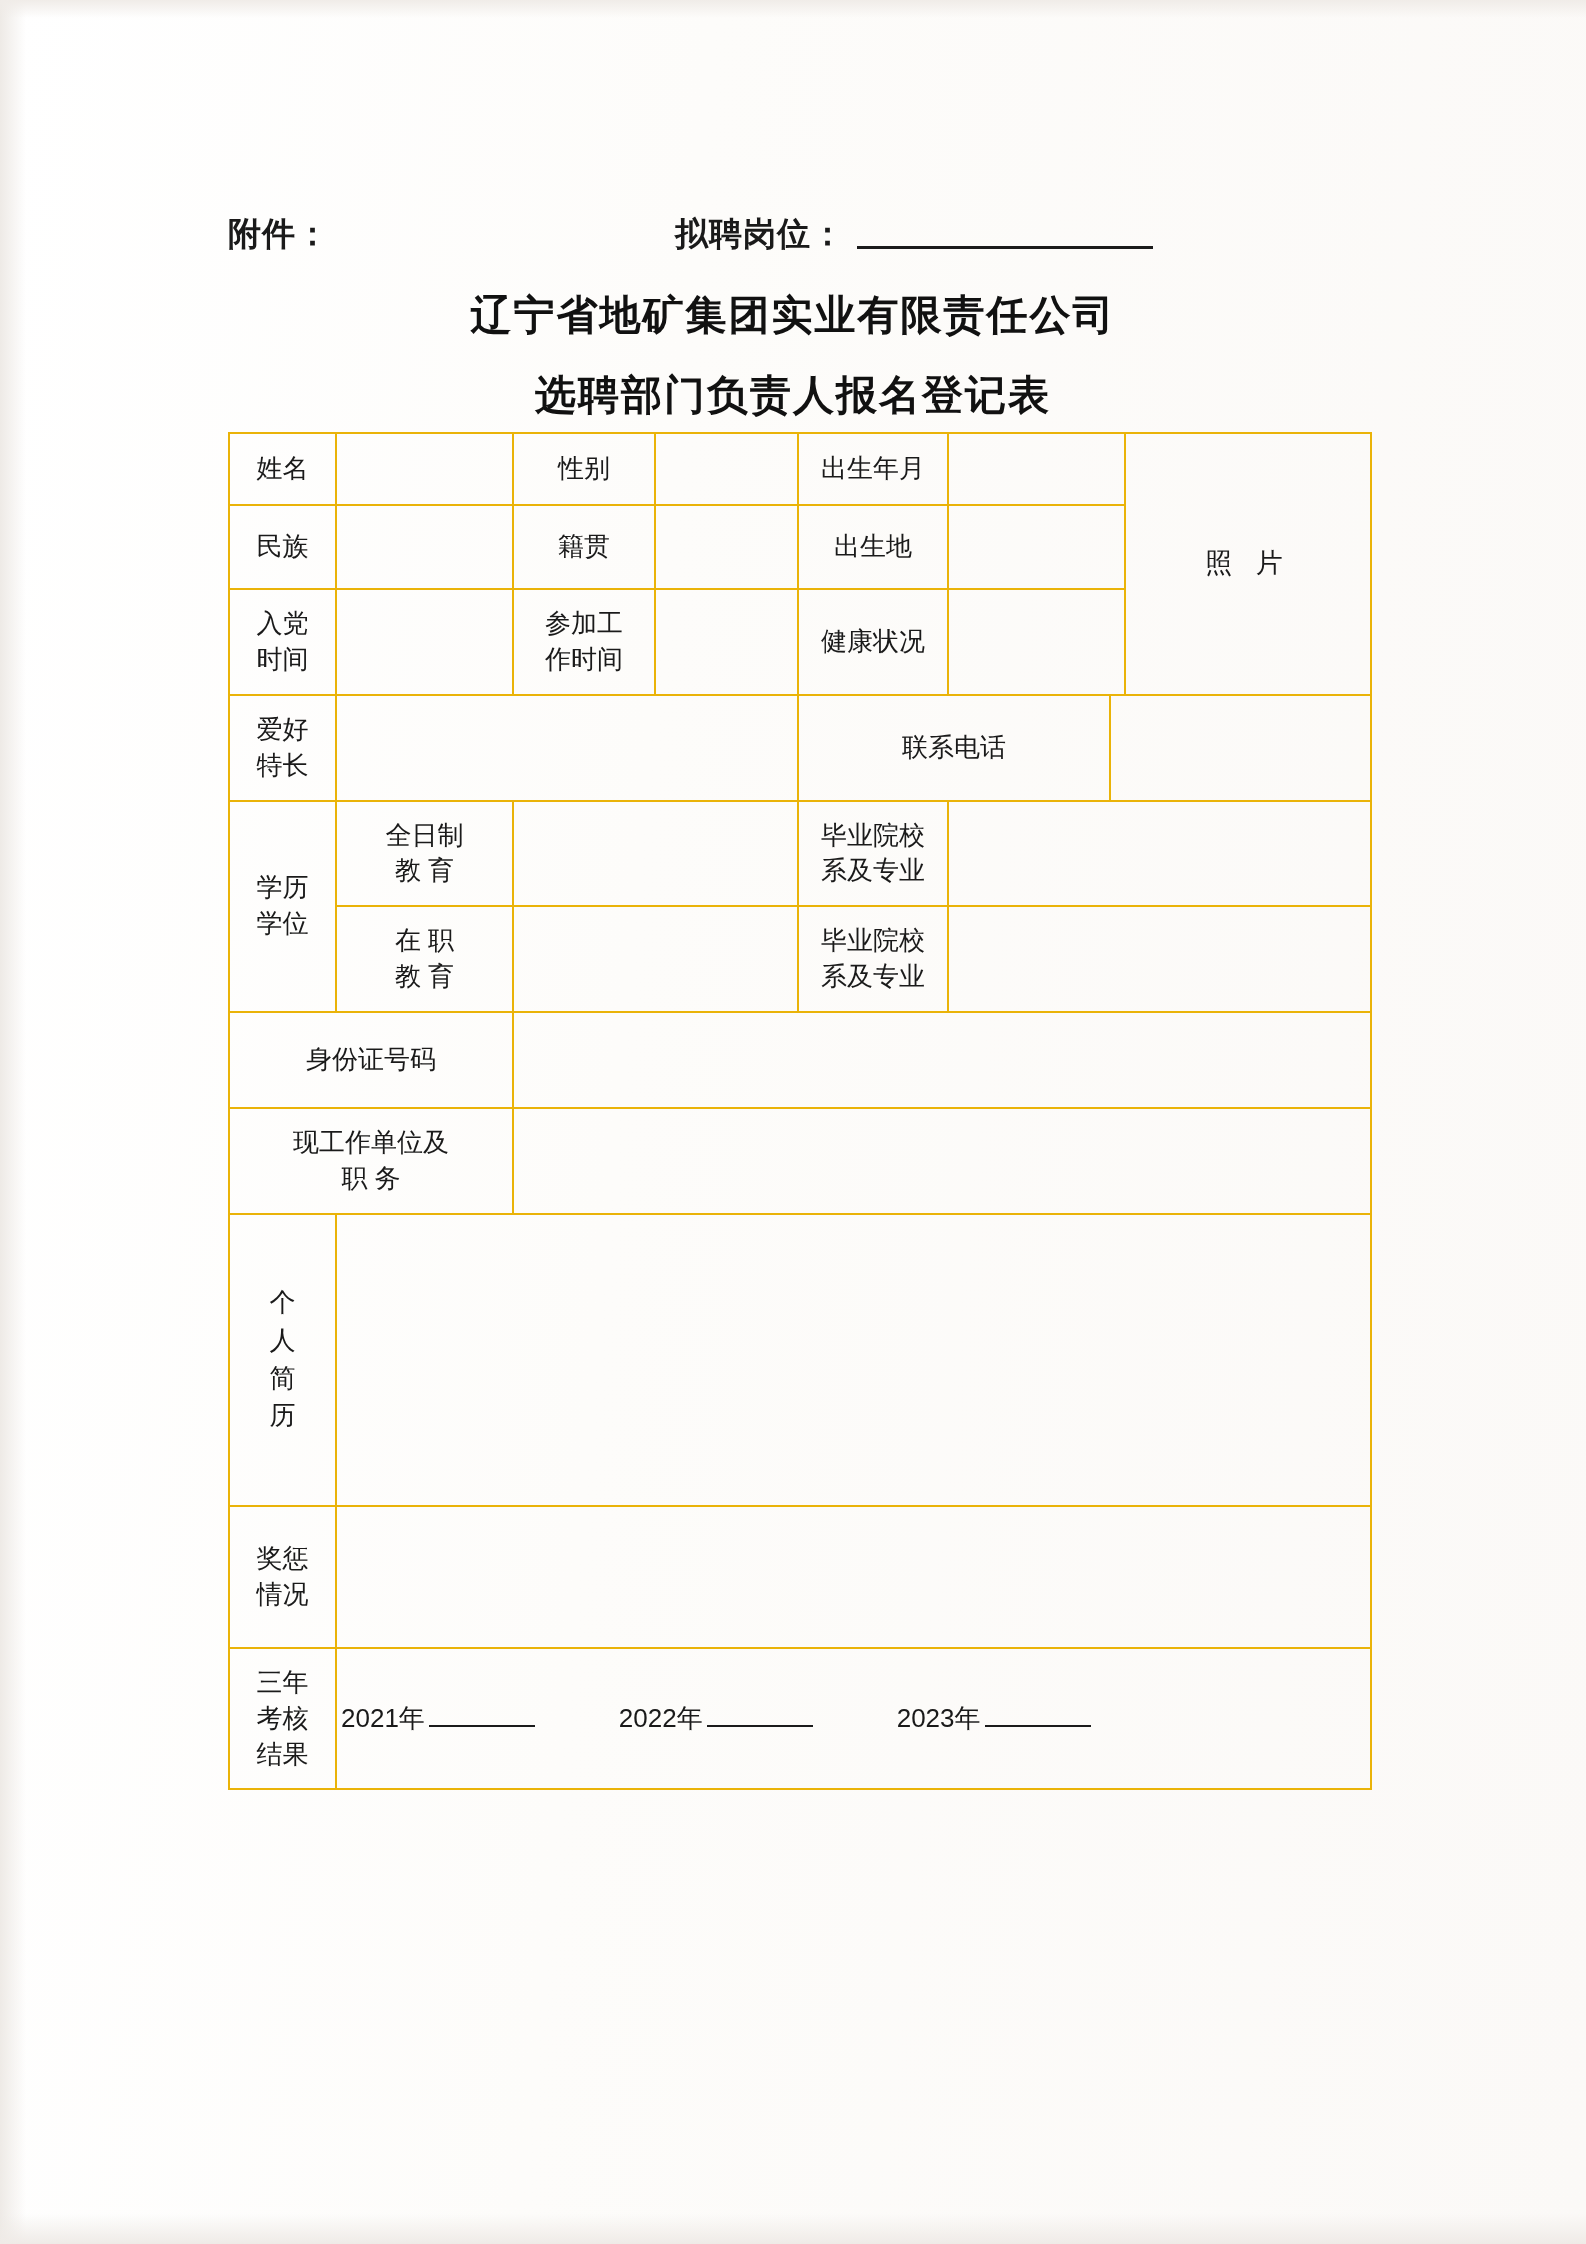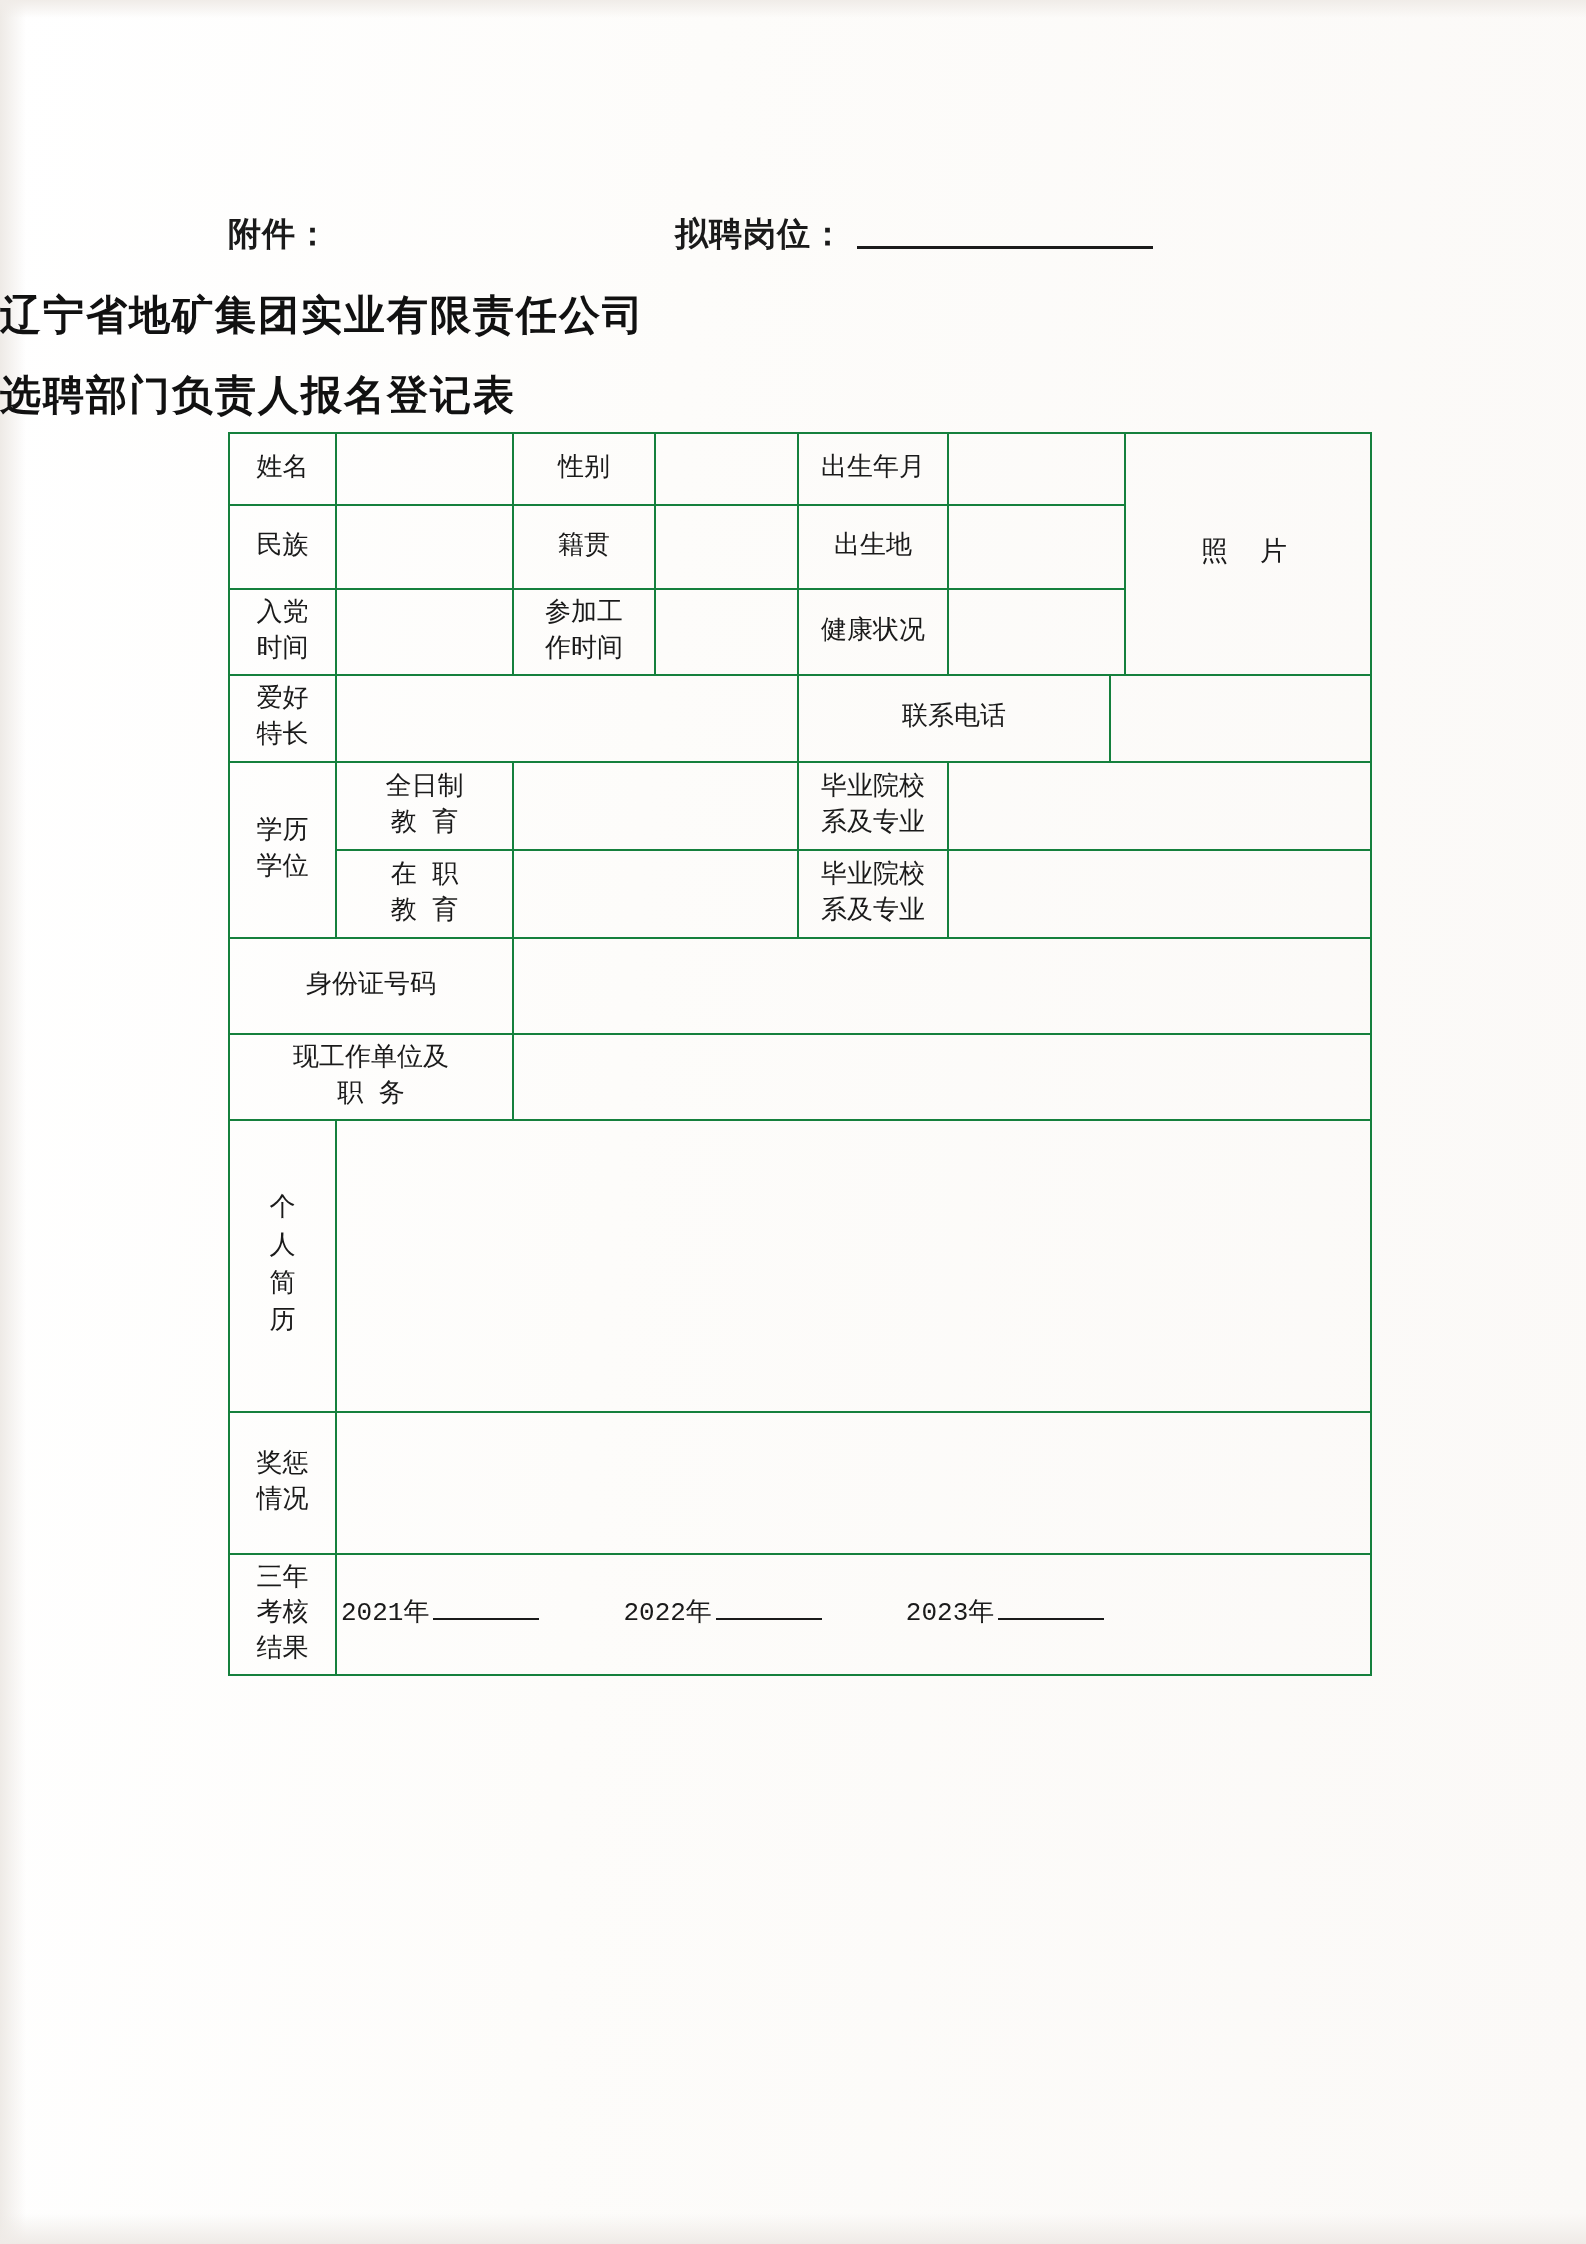--- a/index.html
+++ b/index.html
@@ -70,45 +70,46 @@
     width: 296px;
     border-bottom: 3px solid #1b1b1b;
     margin-left: 12px;
     height: 26px;
   }
 
   .doc-title {
     position: absolute;
     left: 0;
     width: 1586px;
+    text-align: center;
     font-family: "Liberation Sans", "DejaVu Sans", sans-serif;
     font-weight: 700;
     font-size: 41px;
     letter-spacing: 2px;
     color: #111;
   }
   .doc-title.line1 { top: 288px; }
   .doc-title.line2 { top: 368px; }
 
   
   .form-table {
     position: absolute;
     left: 228px;
     top: 432px;
     width: 1142px;
     border-collapse: collapse;
     table-layout: fixed;
     font-size: 26px;
   }
   .form-table td {
-    border: 2px solid #15803d;
+    border: 2px solid #eab308;
     text-align: center;
     vertical-align: middle;
-    padding: 6px 4px;
-    font-family: Liberation Mono, monospace;
+    padding: 16px 4px;
+    font-family: Liberation Sans, sans-serif;
     line-height: 1.38;
   }
   .lbl { white-space: pre-line; }
   .two-line { line-height: 1.3; }
 
   td.vert-label {
     writing-mode: horizontal-tb;
   }
   .vstack {
     display: flex;

